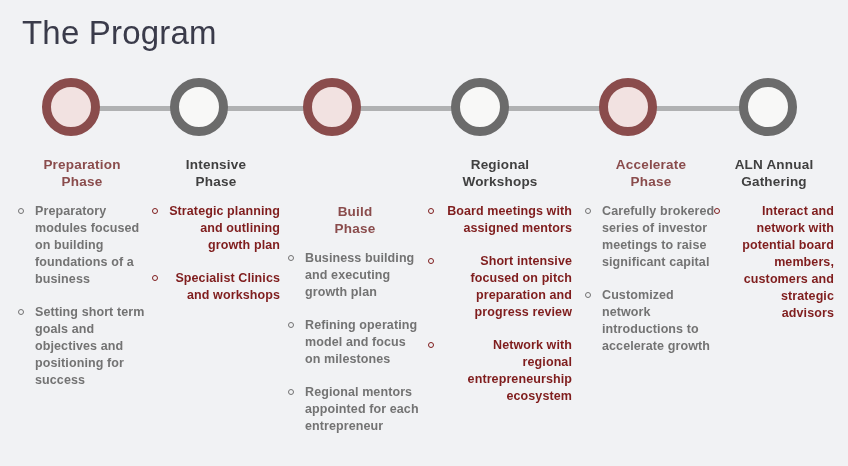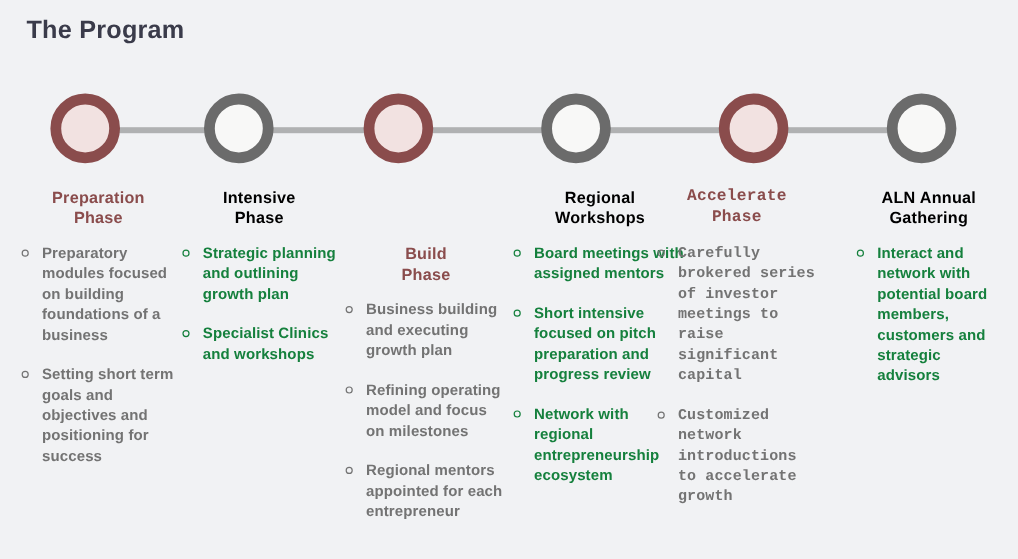--- a/index.html
+++ b/index.html
@@ -11,23 +11,23 @@
     height: 466px;
     background: #f1f2f4;
     font-family: "Liberation Sans", sans-serif;
     overflow: hidden;
     position: relative;
   }
   #page-title {
     position: absolute;
     left: 22px;
     top: 14px;
-    font-size: 21px;
+    font-size: 33px;
     color: #3a3b4a;
-    font-weight: 700;
+    font-weight: 400;
     letter-spacing: 0.2px;
     white-space: nowrap;
   }
 
   
   #timeline {
     position: absolute;
     left: 0;
     top: 78px;
     width: 848px;
@@ -72,21 +72,21 @@
   .col-head {
     text-align: center;
     font-size: 13.5px;
     font-weight: bold;
     line-height: 17px;
     letter-spacing: 0.2px;
     margin-bottom: 13px;
     white-space: pre-line;
   }
   .col.accent .col-head { color: #8a4c4c; }
-  .col.muted  .col-head { color: #000000; }
+  .col.muted  .col-head { color: #404040; }
 
   ul.bullets {
     list-style: none;
     margin: 0;
     padding: 0;
   }
   ul.bullets li {
     position: relative;
     padding-left: 17px;
     font-size: 12.5px;
@@ -99,21 +99,21 @@
     position: absolute;
     left: 0;
     top: 5px;
     width: 6px;
     height: 6px;
     border-radius: 50%;
     border: 1px solid currentColor;
     box-sizing: border-box;
   }
   .col.accent ul.bullets li { color: #737373; }
-  .col.muted  ul.bullets li { color: #15803d; }
+  .col.muted  ul.bullets li { color: #7f1d1d; text-align: right; }
 </style>
 </head>
 <body>
 
 <div id="page-title">The Program</div>
 
 <div id="timeline">
     <div class="track" style="left: 96px; width: 78px; background: rgb(176, 177, 178);"></div>
     <div class="track" style="left: 224px; width: 83px; background: rgb(176, 177, 178);"></div>
     <div class="track" style="left: 357px; width: 98px; background: rgb(176, 177, 178);"></div>
@@ -155,21 +155,21 @@
     </div>
     <div class="col muted" style="left: 428px; width: 144px;">
       <div class="col-head">Regional
 Workshops</div>
       <ul class="bullets">
         <li><span class="marker"></span><span>Board meetings with assigned mentors</span></li>
         <li><span class="marker"></span><span>Short intensive focused on pitch preparation and progress review</span></li>
         <li><span class="marker"></span><span>Network with regional entrepreneurship ecosystem</span></li>
       </ul>
     </div>
-    <div class="col accent" style="left: 548px; width: 132px; font-family: Liberation Mono, monospace;">
+    <div class="col accent" style="left: 585px; width: 132px;">
       <div class="col-head">Accelerate
 Phase</div>
       <ul class="bullets">
         <li><span class="marker"></span><span>Carefully brokered series of investor meetings to raise significant capital</span></li>
         <li><span class="marker"></span><span>Customized network introductions to accelerate growth</span></li>
       </ul>
     </div>
     <div class="col muted" style="left: 714px; width: 120px;">
       <div class="col-head">ALN Annual
 Gathering</div>

